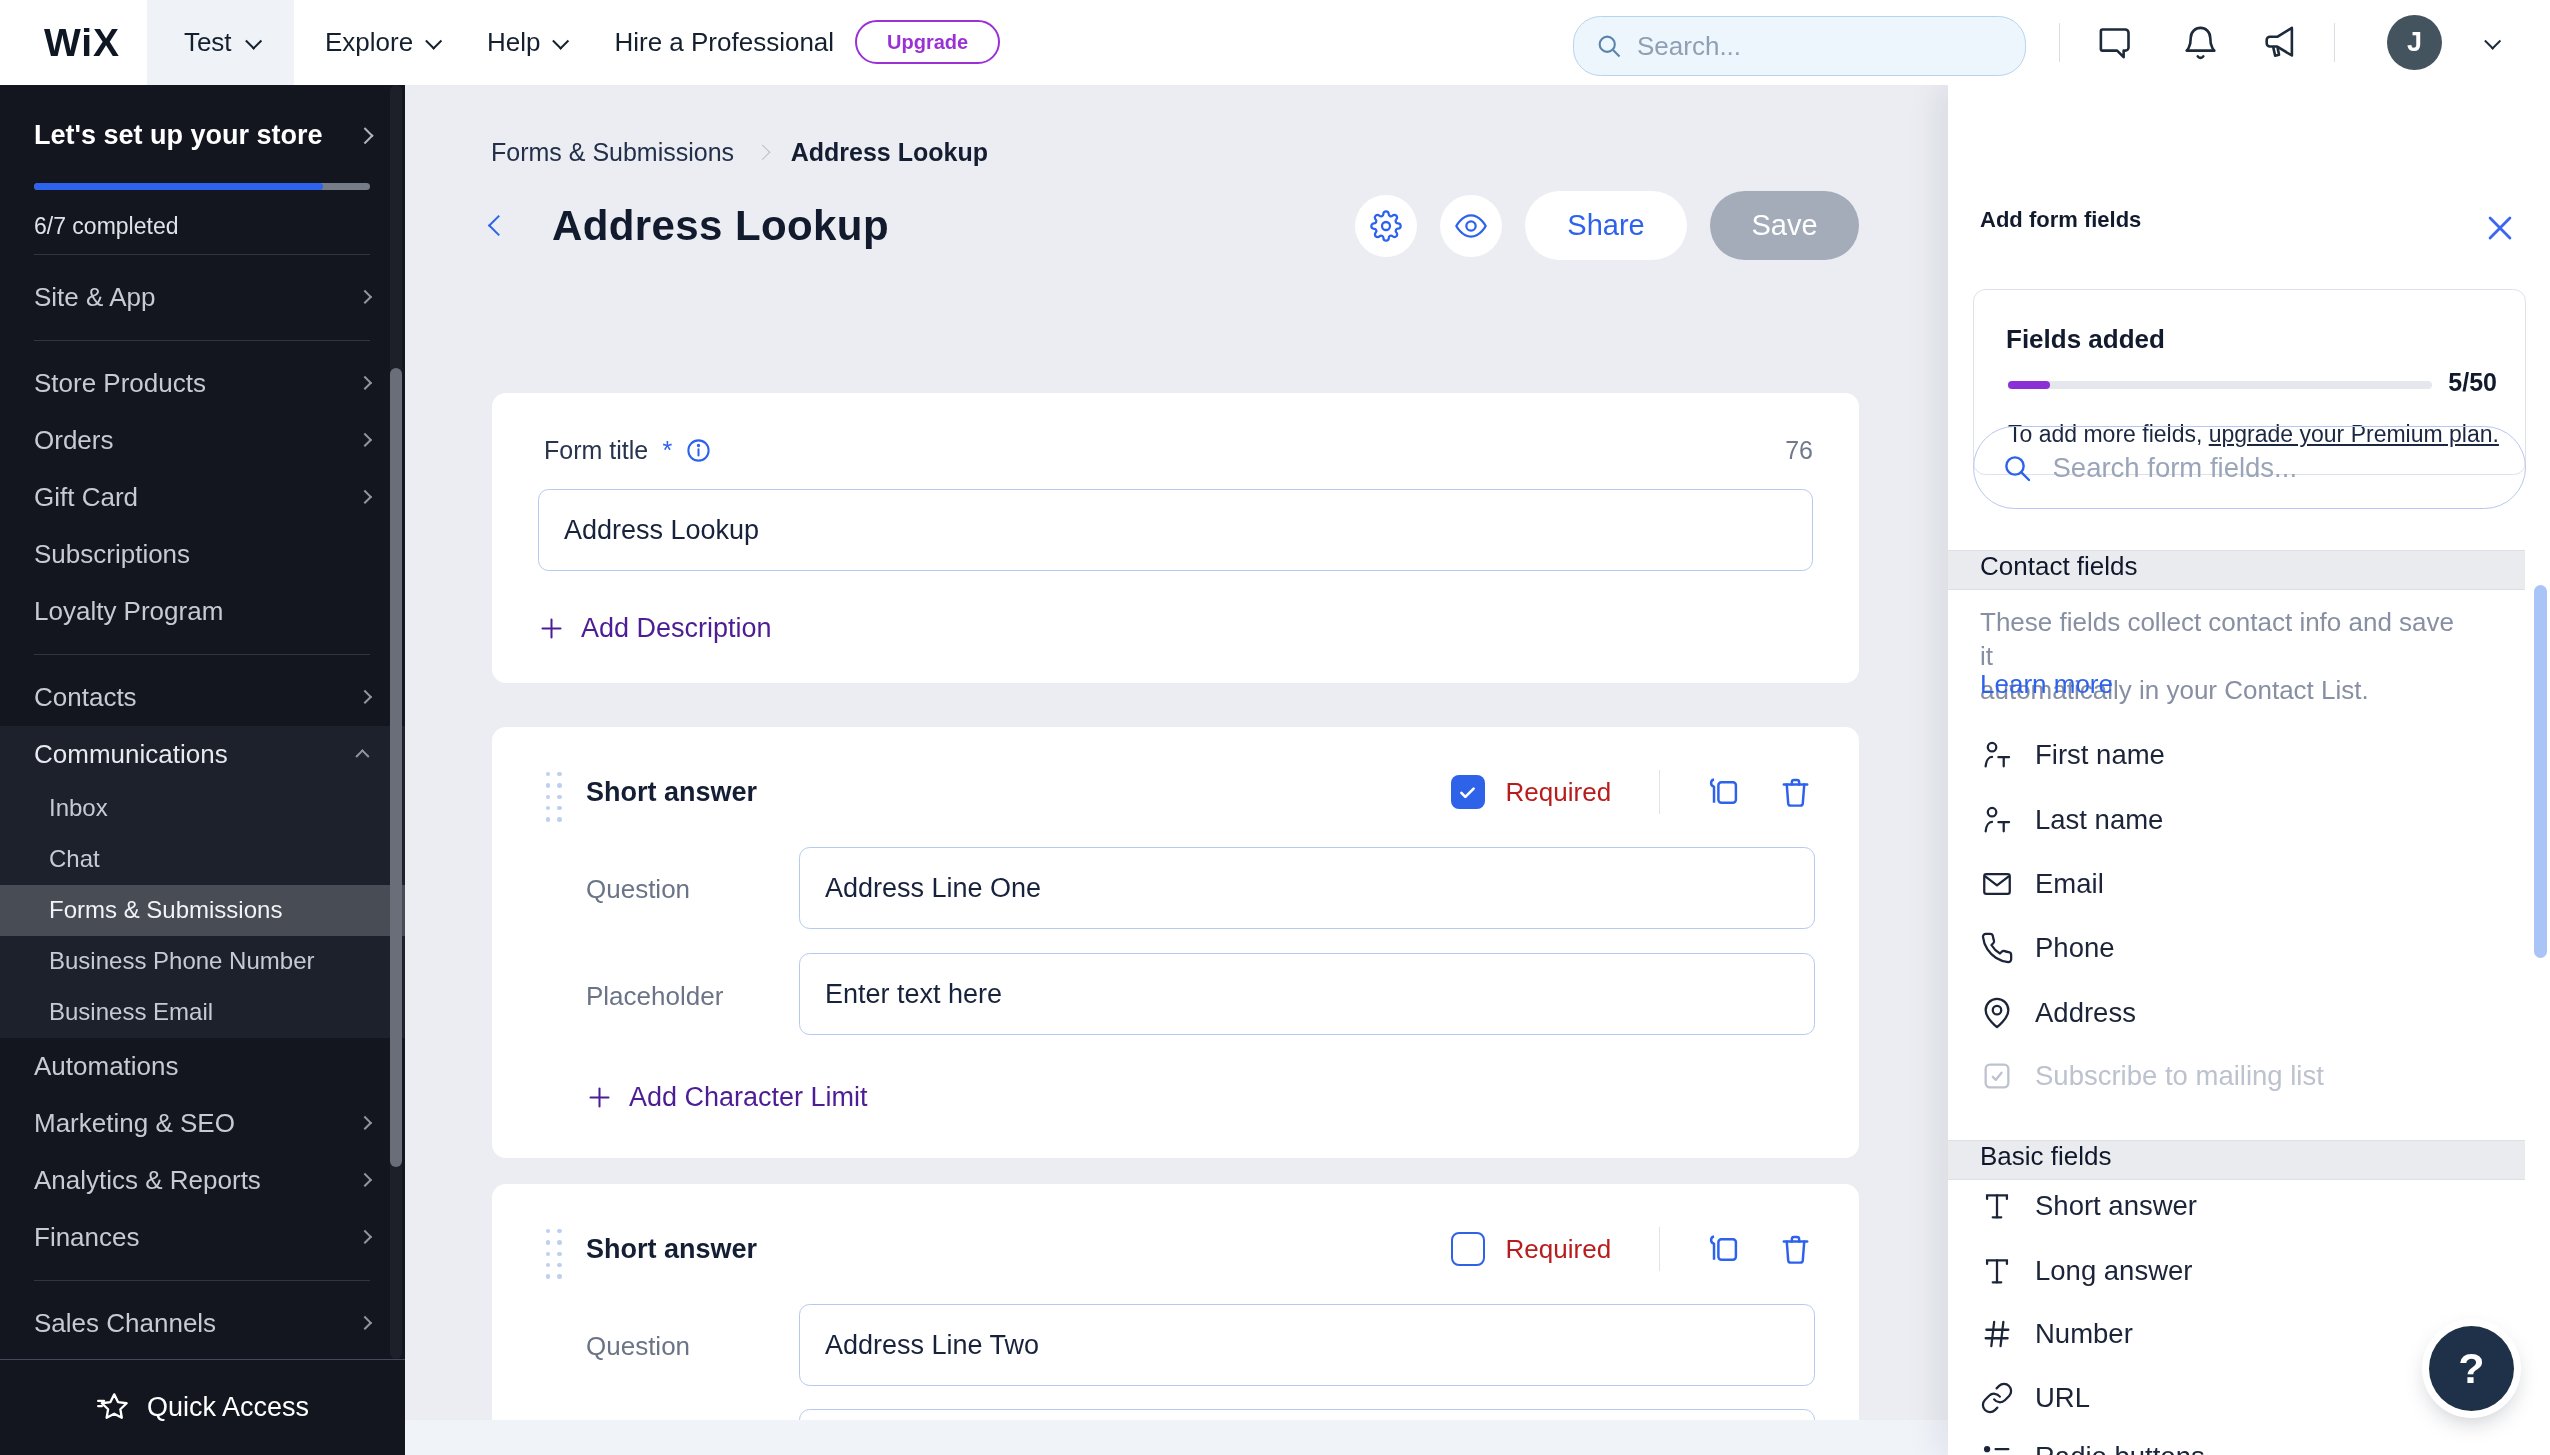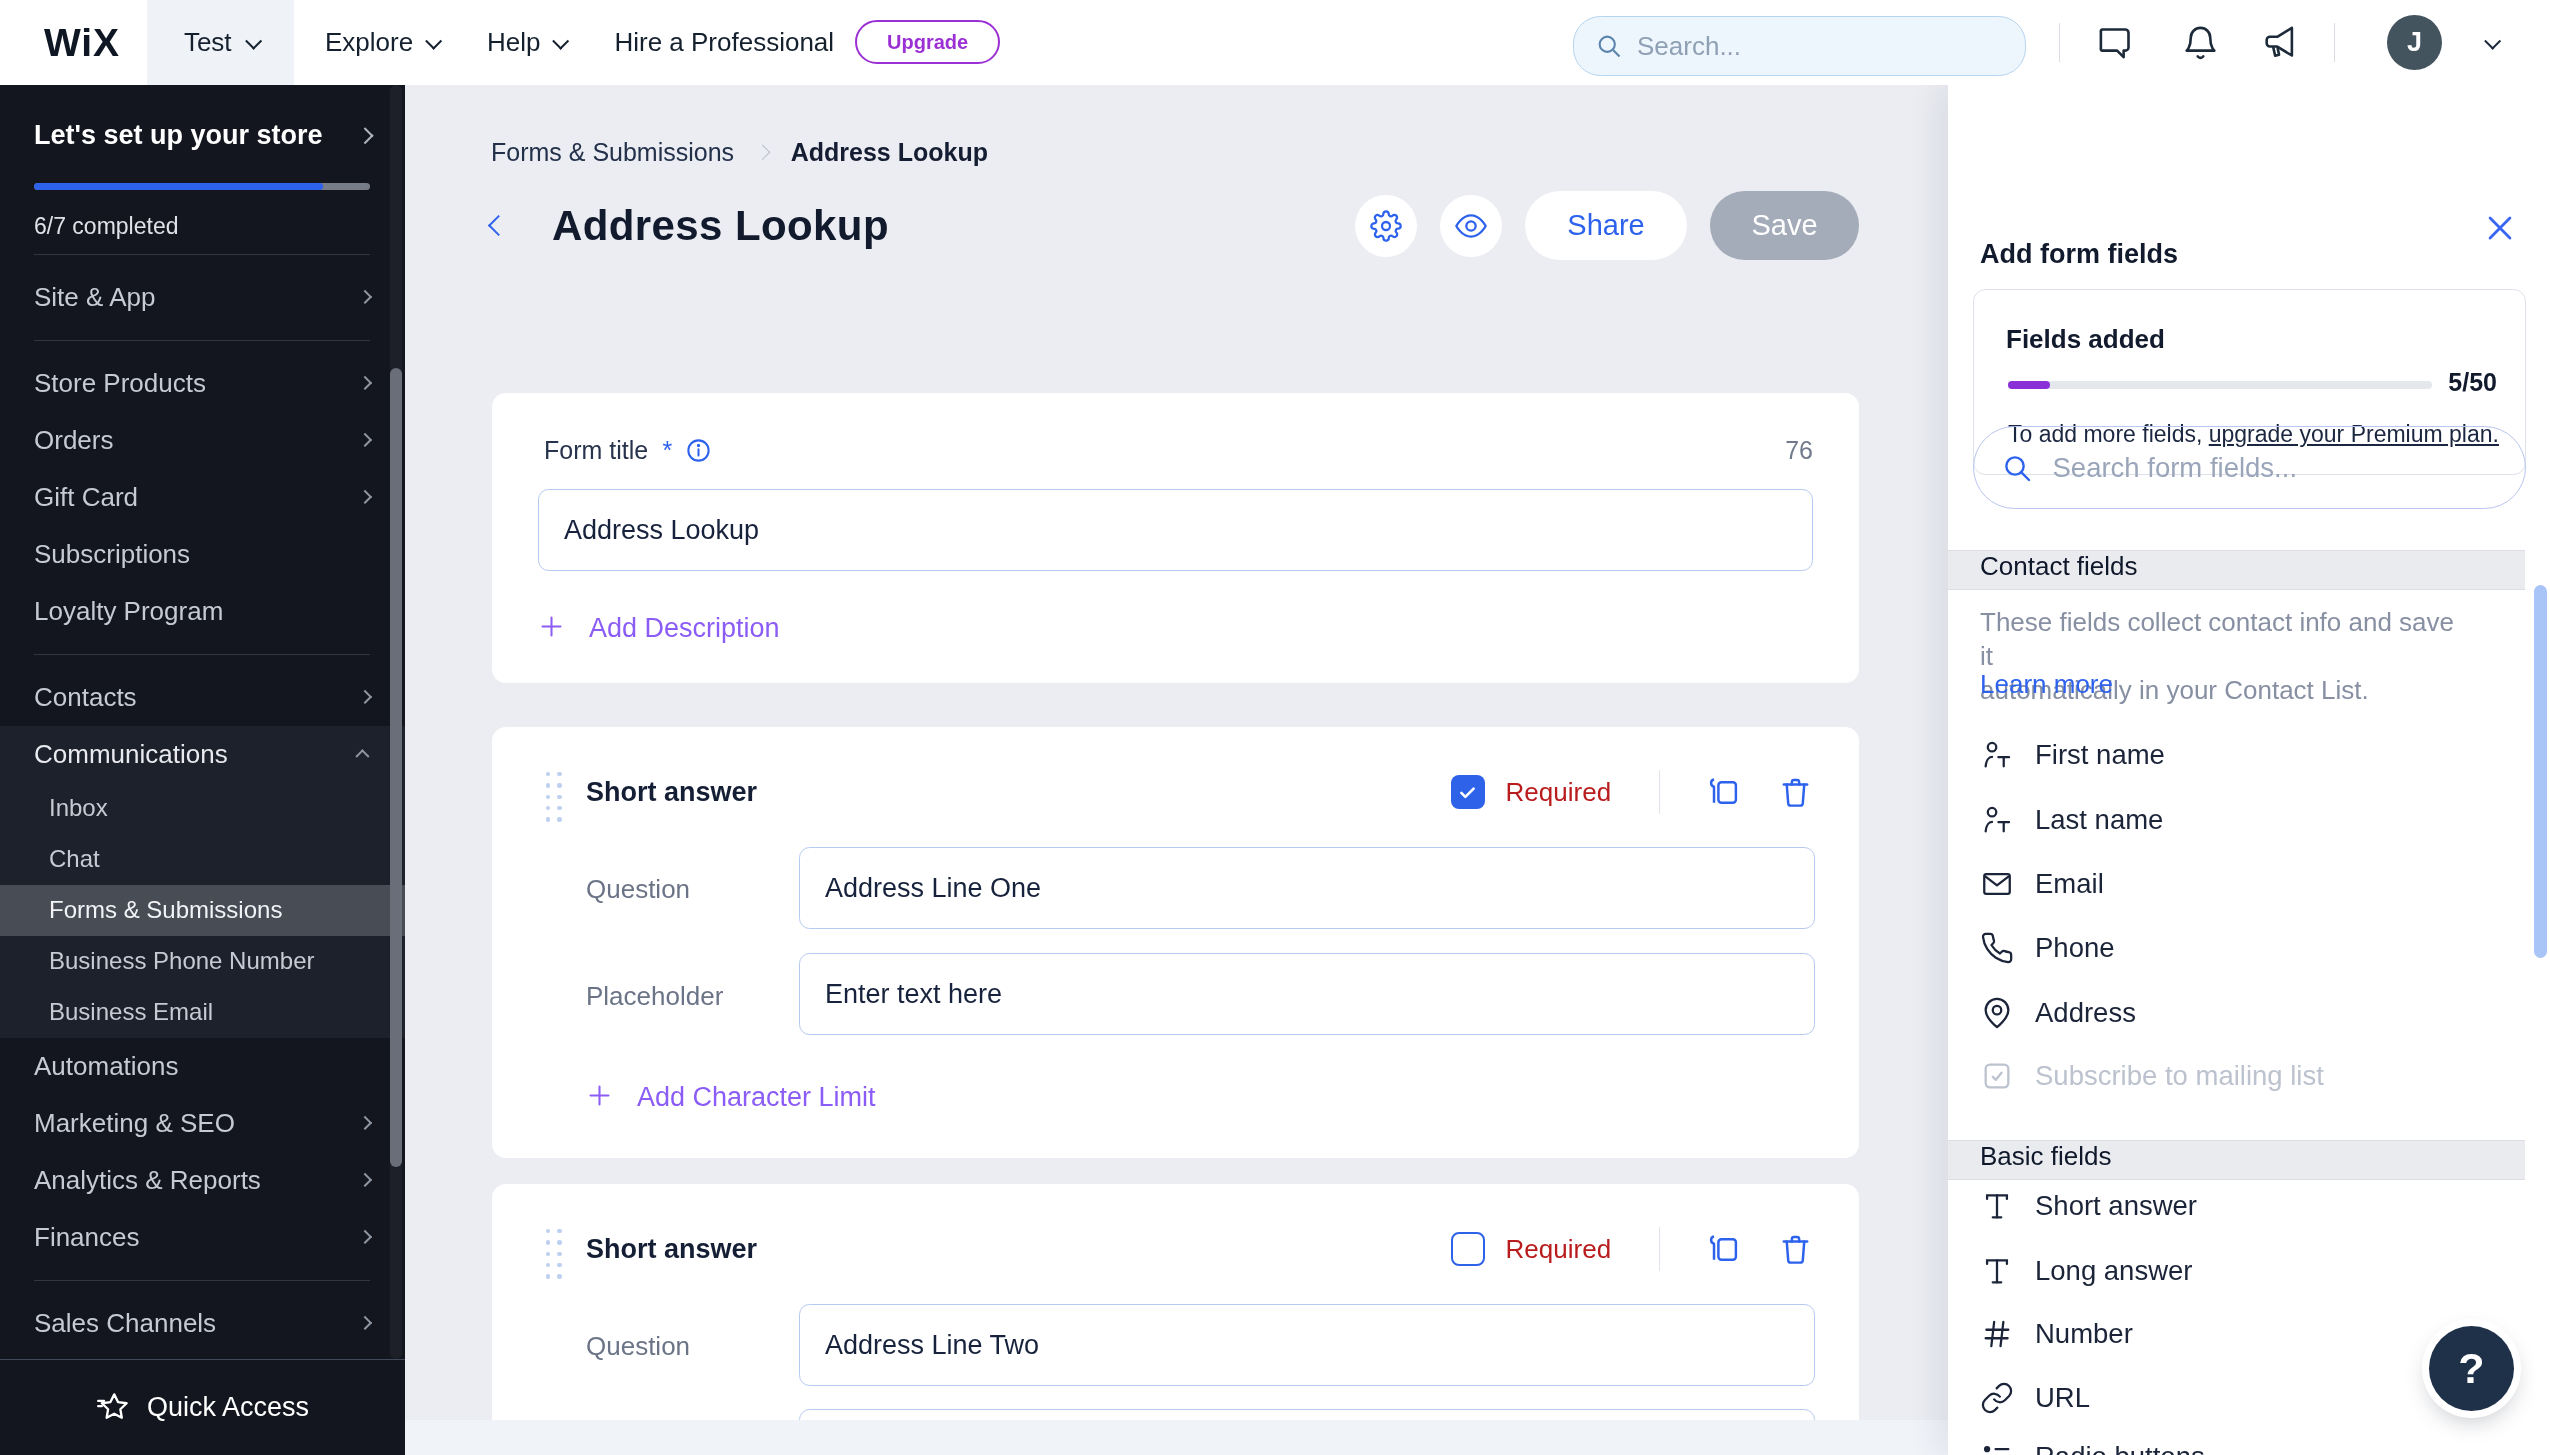--- a/index.html
+++ b/index.html
@@ -79,42 +79,42 @@
   .card { position:absolute; left:87px; width:1367px; background:#fff; border-radius:14px; }
   .card1 { top:308px; height:290px; }
   .card2 { top:642px; height:431px; }
   .card3 { top:1099px; height:408px; }
   .ft-label-row { position:absolute; left:52px; right:46px; top:43px; display:flex; align-items:center; gap:9px; font-size:25px; color:#28344e; }
   .req-star { color:#2d62ed; font-size:25px; margin-left:5.3px; }
   .info-icon { color:#2d62ed; width:27px; height:27px; margin-left:3.5px; }
   .char-count { margin-left:auto; color:#707a8c; }
   .text-input { position:absolute; left:46px; right:46px; height:82px; border:1.8px solid #b6c9f1; border-radius:10.6px; background:#fff;
                 font-size:27px; color:#17223c; padding:0 25px; outline:none; width:1275px; font-family:inherit; }
-  .blue-link-row { position:absolute; display:flex; align-items:flex-start; gap:24px; color:#8b5cf6; font-size:27px; cursor:pointer; }
+  .blue-link-row { position:absolute; display:flex; align-items:center; gap:16px; color:#4c1d95; font-size:27px; cursor:pointer; }
   .plus-icon { width:27px; height:27px; }
   .field-head { position:absolute; left:0; right:46px; top:43px; height:44px; display:flex; align-items:center; }
   .drag-dots { position:absolute; left:54px; top:1.8px; display:grid; grid-template-columns:repeat(2,4.4px); grid-auto-rows:4.4px; gap:7px; }
   .drag-dots i { background:#bdd0f0; border-radius:50%; }
   .field-type { position:absolute; left:94px; font-size:27px; font-weight:700; color:#141e34; }
   .head-right { margin-left:auto; display:flex; align-items:center; }
   .checkbox { width:34px; height:34px; border-radius:8px; display:flex; align-items:center; justify-content:center; cursor:pointer; }
   .checkbox.checked { background:#2e62e9; }
   .checkbox.unchecked { background:#fff; border:2.2px solid #2e62e9; }
   .checkbox svg { width:21px; height:21px; color:#fff; }
   .req-label { font-size:26px; color:#b91c1c; margin:0 48px 0 21px; }
   .v-div { width:0.9px; height:44px; background:#dfe3ea; margin-right:46px; }
   .head-icon { width:35px; height:35px; color:#2d62ed; cursor:pointer; }
   .head-icon + .head-icon { margin-left:37px; }
   .field-row-label { position:absolute; left:94px; font-size:26px; color:#6b7487; }
   .q-input { left:307px; width:1016px; right:auto; }
 
   
   .panel { position:absolute; left:1948px; top:85px; width:603px; height:1370px; background:#fff; z-index:25;
            box-shadow:-10.6px 0 30px rgba(20,30,60,.08); overflow:hidden; }
-  .panel-title { position:absolute; left:32px; top:122px; font-size:27px; font-weight:700; color:#121a2d;margin-top:32px; }
+  .panel-title { position:absolute; left:32px; top:122px; font-size:22px; font-weight:700; color:#121a2d; }
   .panel-close { position:absolute; right:34px; top:126px; width:34px; height:34px; color:#3a67f2; cursor:pointer; }
   .fields-card { position:absolute; left:25px; right:25px; top:204px; height:186px; border:1.8px solid #dde2ea; border-radius:12.4px; }
   .fc-title { position:absolute; left:32px; top:34px; font-size:26px; font-weight:700; color:#121a2d; }
   .fc-bar { position:absolute; left:34px; top:91px; width:424px; height:8px; border-radius:4.4px; background:#e4e7ec; }
   .fc-fill { height:100%; width:10%; background:#8b2fd6; border-radius:4.4px; }
   .fc-count { position:absolute; right:28px; top:78px; font-size:25px; font-weight:700; color:#121a2d; }
   .fc-note { position:absolute; left:34px; top:131px; font-size:23px; color:#1b2740; }
   .fc-note a { color:#1b2740; text-decoration:underline; cursor:pointer; }
   .panel-search { position:absolute; left:25px; right:25px; top:341px; height:83px; border:1.8px solid #b9c6ef; border-radius:42px;
                   display:flex; align-items:center; padding:0 27px; gap:19.5px; }

